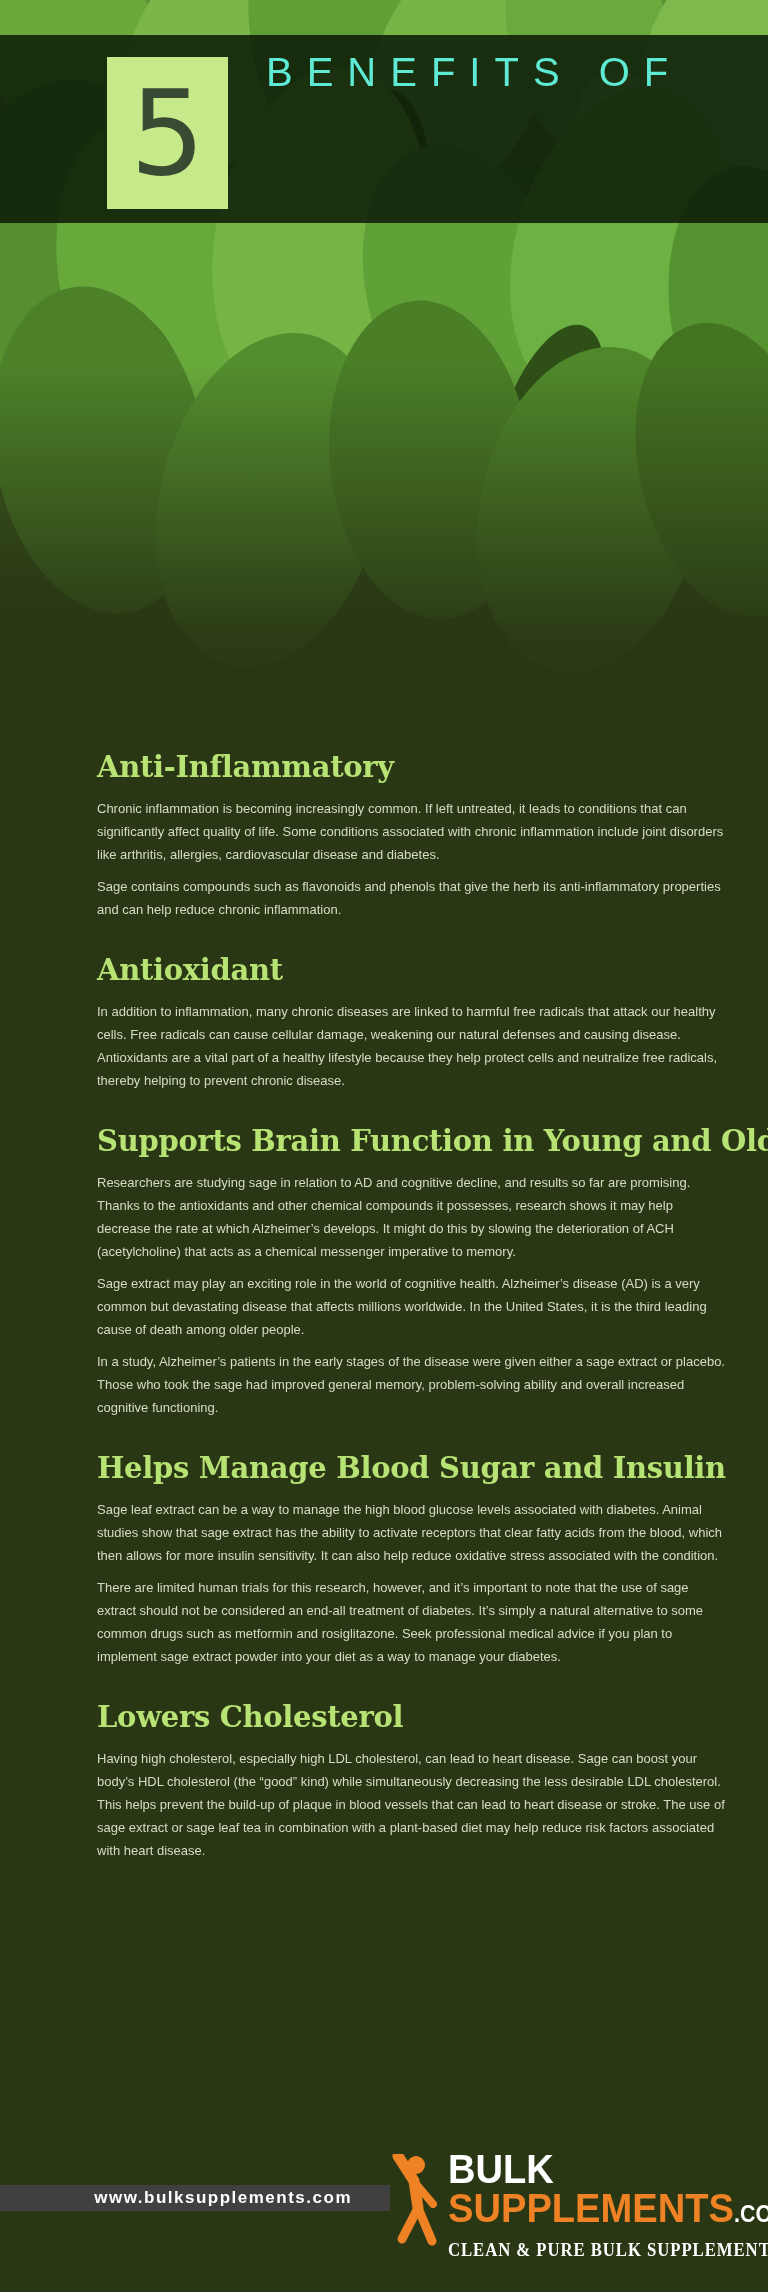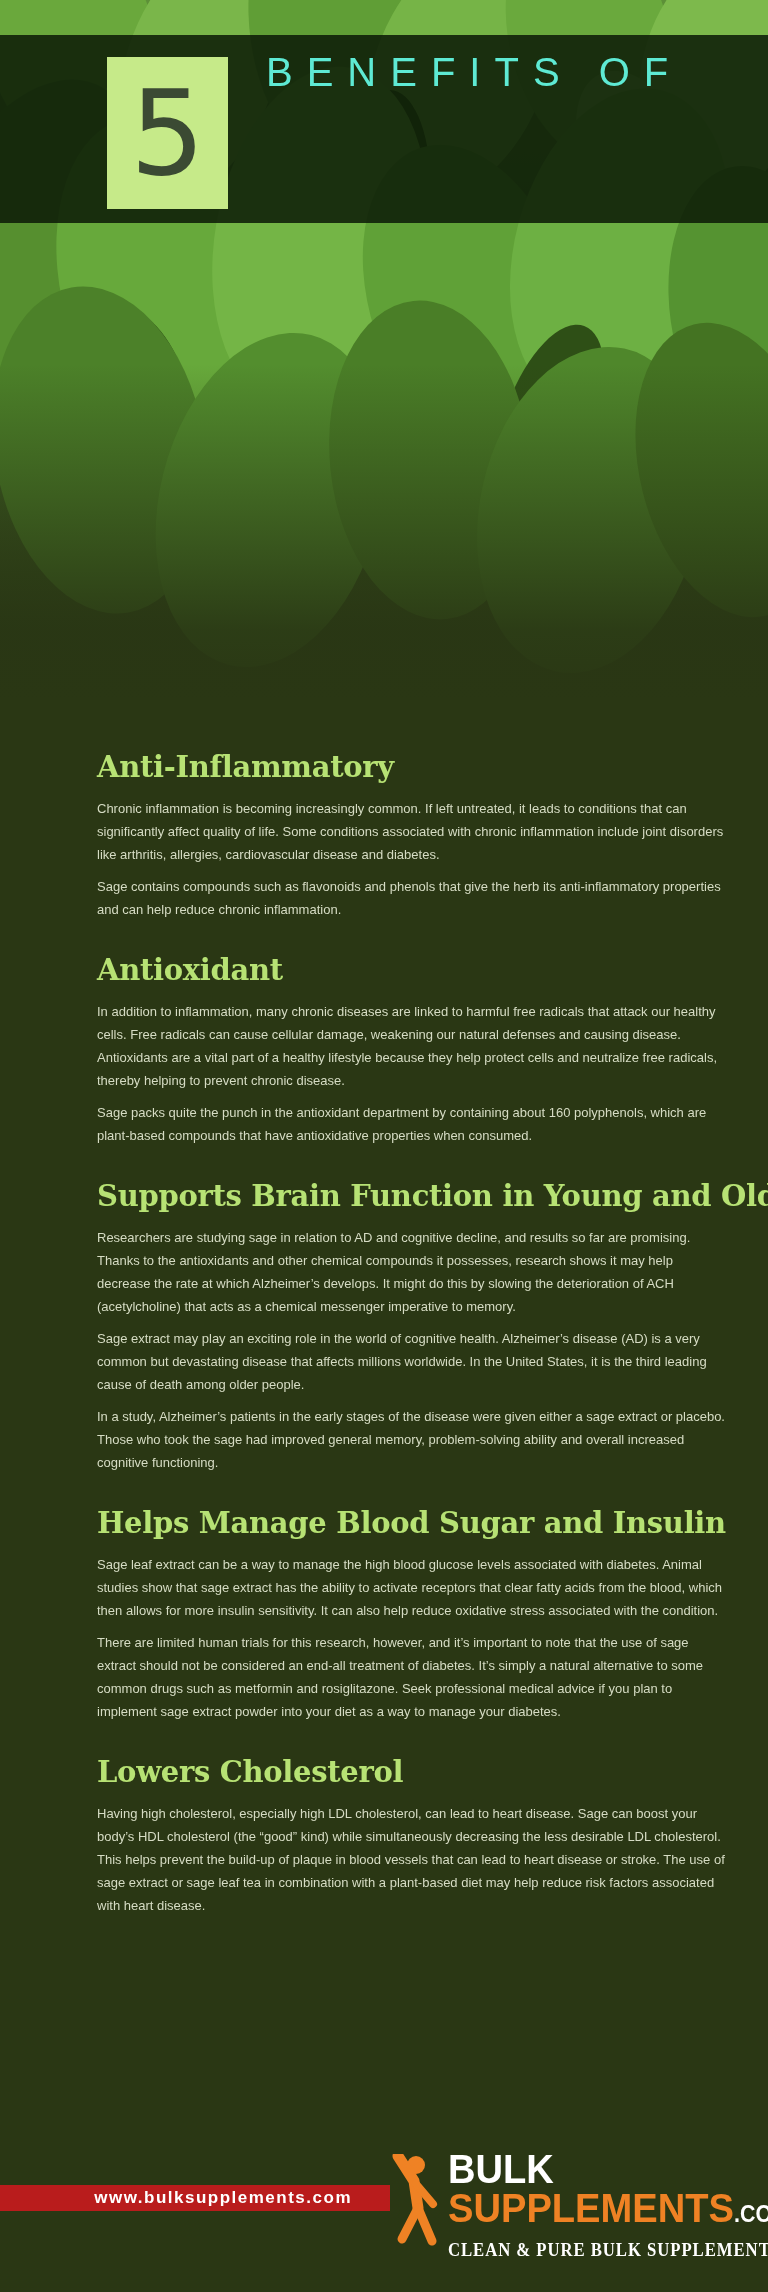--- a/index.html
+++ b/index.html
@@ -24,21 +24,21 @@
   
   .content{position:absolute;top:700px;left:0;width:724px;padding:50px 41px 0 97px;box-sizing:border-box;}
   .benefit{margin:0 0 32px 0;}
   .benefit h2{margin:0 0 13px 0;font-family:"DejaVu Serif",serif;font-weight:700;
               font-size:29px;line-height:34px;letter-spacing:-.3px;color:#b7e274;white-space:nowrap;}
   .benefit p{margin:0 0 9px 0;width:630px;font-size:13px;line-height:23px;color:#d6dcc4;}
   .benefit p:last-child{margin-bottom:0;}
 
   
   .footer{position:absolute;top:2140px;left:0;width:768px;height:152px;background:#2a3714;}
-  .urlbar{position:absolute;left:0;top:45px;width:390px;height:26px;background:#b91c1c;
+  .urlbar{position:absolute;left:0;top:45px;width:390px;height:26px;background:#404040;
           display:flex;align-items:center;justify-content:flex-end;padding-right:38px;box-sizing:border-box;}
   .urlbar span{color:#ffffff;font-weight:700;font-size:17px;letter-spacing:1.5px;}
   .logo{position:absolute;left:388px;top:10px;display:flex;}
   .figure{display:block;margin-top:4px;}
   .brand{margin-left:6px;transform:scaleX(.93);transform-origin:left top;}
   .b1{font-size:41px;line-height:38px;font-weight:700;color:#ffffff;letter-spacing:0;}
   .b2{white-space:nowrap;line-height:40px;}
   .sup{font-size:41px;font-weight:700;color:#ef8224;}
   .com{font-size:23px;font-weight:700;color:#ffffff;}
   .b3{margin-top:3px;font-family:"Liberation Serif",serif;font-weight:700;font-size:18px;
@@ -97,21 +97,20 @@
 
     <section class="benefit">
       <h2>Anti-Inflammatory</h2>
       <p>Chronic inflammation is becoming increasingly common. If left untreated, it leads to conditions that can significantly affect quality of life. Some conditions associated with chronic inflammation include joint disorders like arthritis, allergies, cardiovascular disease and diabetes.</p>
       <p>Sage contains compounds such as flavonoids and phenols that give the herb its anti-inflammatory properties and can help reduce chronic inflammation.</p>
     </section>
 
     <section class="benefit">
       <h2>Antioxidant</h2>
       <p>In addition to inflammation, many chronic diseases are linked to harmful free radicals that attack our healthy cells. Free radicals can cause cellular damage, weakening our natural defenses and causing disease. Antioxidants are a vital part of a healthy lifestyle because they help protect cells and neutralize free radicals, thereby helping to prevent chronic disease.</p>
-      <p>Sage packs quite the punch in the antioxidant department by containing about 160 polyphenols, which are plant-based compounds that have antioxidative properties when consumed.</p>
     </section>
 
     <section class="benefit">
       <h2>Supports Brain Function in Young and Old</h2>
       <p>Researchers are studying sage in relation to AD and cognitive decline, and results so far are promising. Thanks to the antioxidants and other chemical compounds it possesses, research shows it may help decrease the rate at which Alzheimer’s develops. It might do this by slowing the deterioration of ACH (acetylcholine) that acts as a chemical messenger imperative to memory.</p>
       <p>Sage extract may play an exciting role in the world of cognitive health. Alzheimer’s disease (AD) is a very common but devastating disease that affects millions worldwide. In the United States, it is the third leading cause of death among older people.</p>
       <p>In a study, Alzheimer’s patients in the early stages of the disease were given either a sage extract or placebo. Those who took the sage had improved general memory, problem-solving ability and overall increased cognitive functioning.</p>
     </section>
 
     <section class="benefit">

